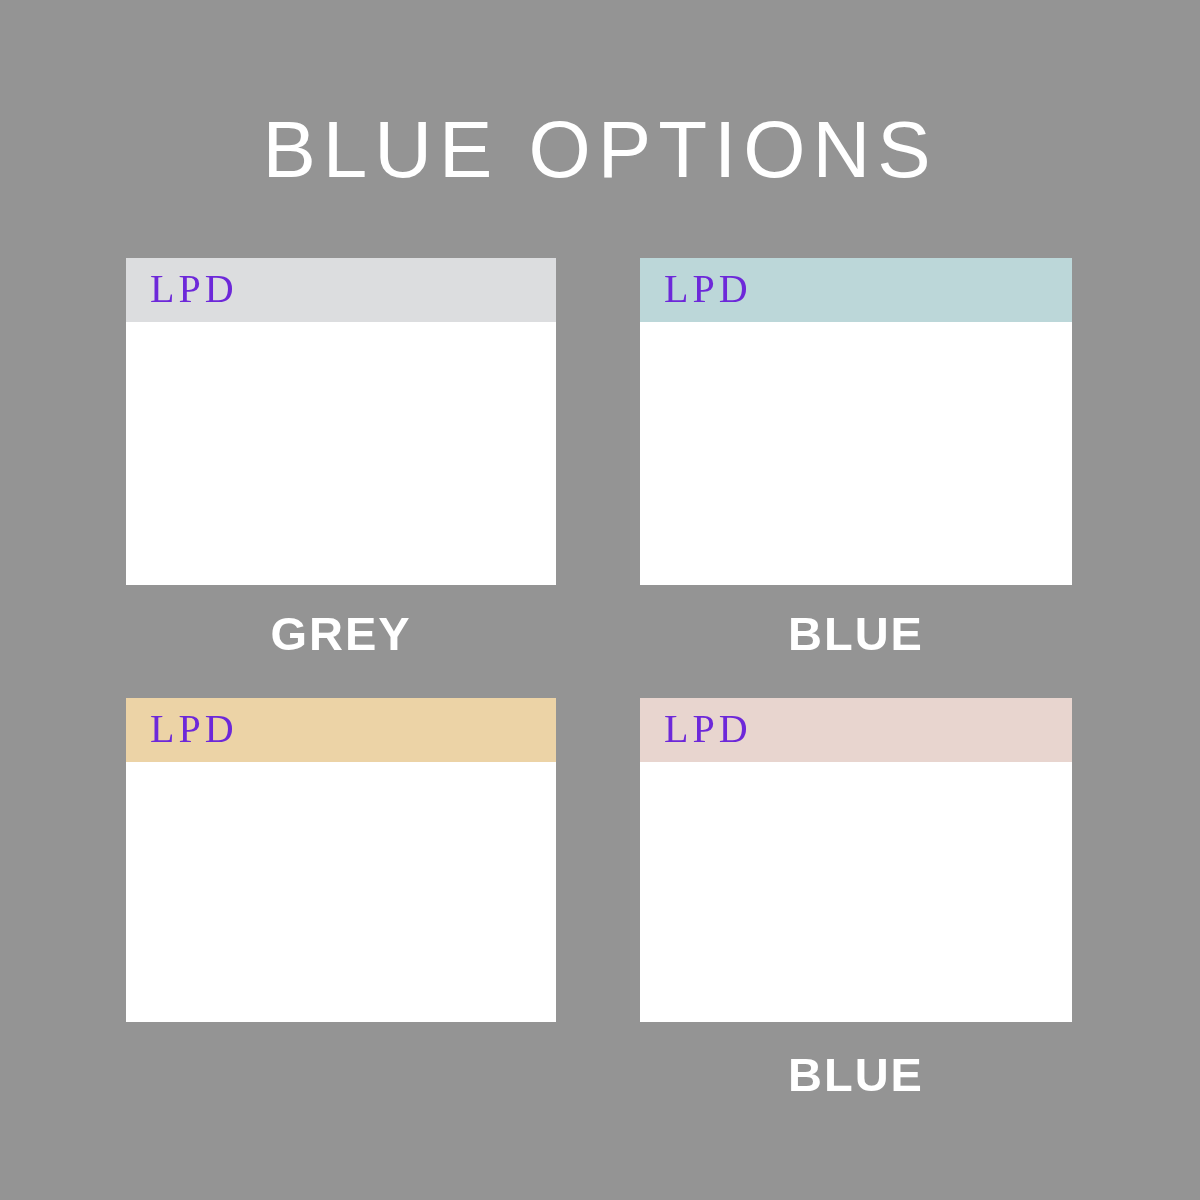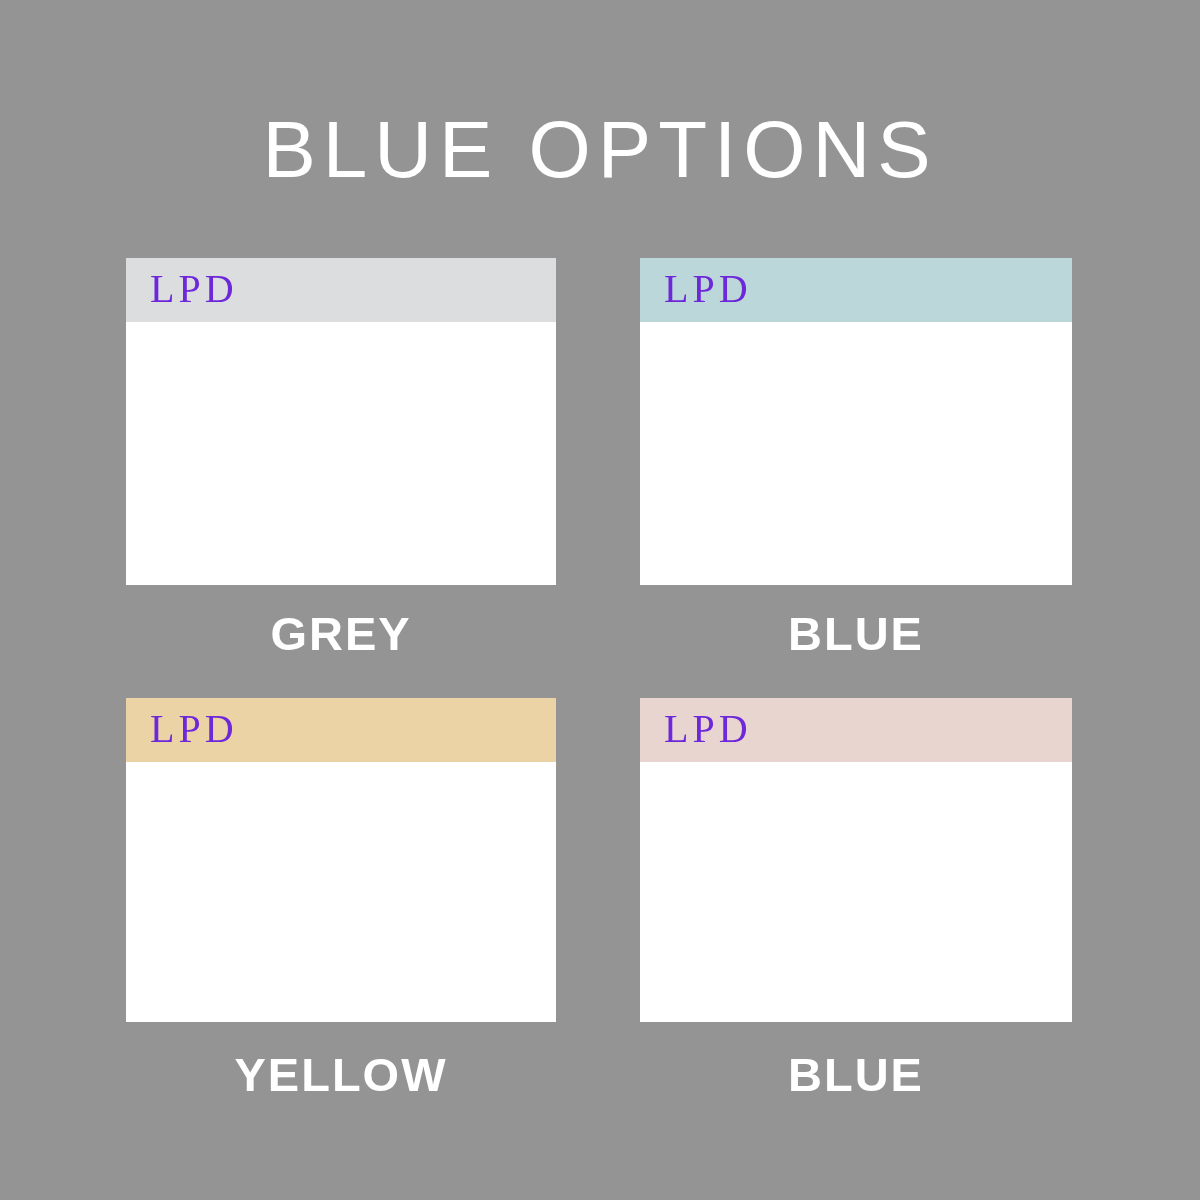--- a/index.html
+++ b/index.html
@@ -122,21 +122,20 @@
     <div class="swatch-label">BLUE</div>
   </div>
 
   <div class="swatch-cell cell-yellow">
     <div class="card card-bottom">
       <div class="card-header" style="background: rgb(236, 211, 166);">
         <span class="monogram">LPD</span>
       </div>
       <div class="card-body"></div>
     </div>
-    <div class="swatch-label label-bottom">YELLOW</div>
   </div>
 
   <div class="swatch-cell cell-pink">
     <div class="card card-bottom">
       <div class="card-header" style="background: rgb(232, 213, 207);">
         <span class="monogram">LPD</span>
       </div>
       <div class="card-body"></div>
     </div>
     <div class="swatch-label label-bottom">BLUE</div>

